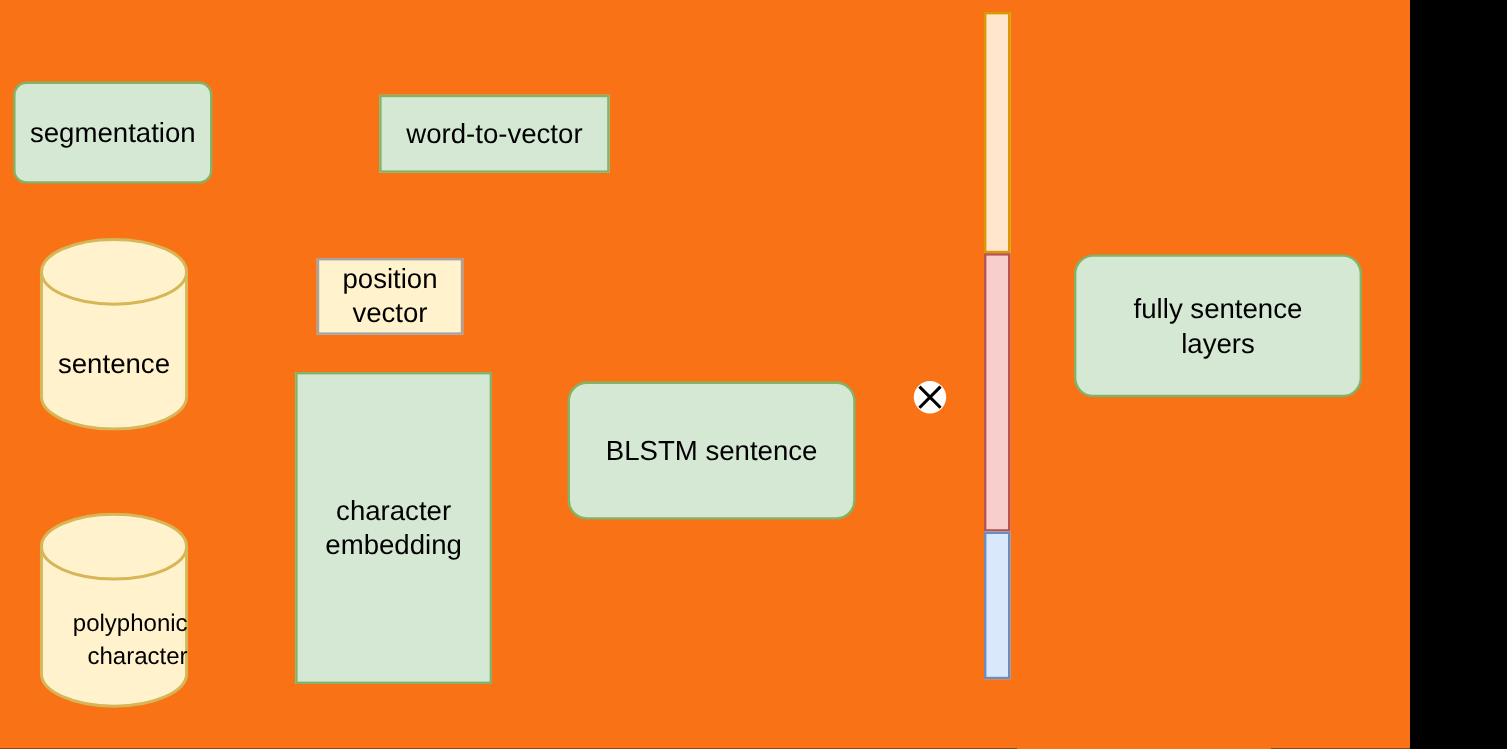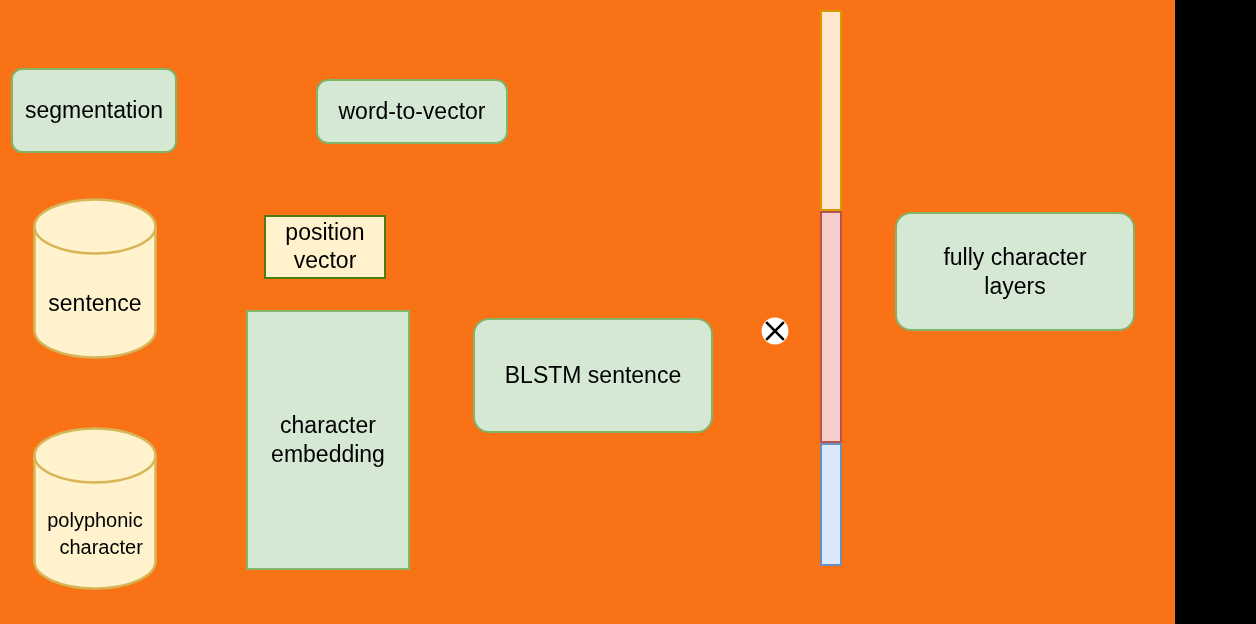--- a/index.html
+++ b/index.html
@@ -6,35 +6,35 @@
   .stage{
     position:relative;width:1175px;height:624px;background:#f97316;
     overflow:hidden;font-family:"Liberation Sans",sans-serif;color:#000;
   }
   .node{
     position:absolute;display:flex;align-items:center;justify-content:center;
     text-align:center;box-sizing:border-box;font-size:23px;line-height:1.25;
     white-space:pre-line;
   }
   .green{background:#d5e8d4;border:2px solid #82b366;}
-  .yellow{background:#fff2cc;border:2px solid #4d7c0f;}
+  .yellow{background:#fff2cc;border:2px solid #a3a3a3;}
   .rounded{border-radius:16px;}
   .rounded-sm{border-radius:11px;}
 
   .n-segmentation{left:11px;top:68px;width:166px;height:85px;}
-  .n-word2vec{left:316px;top:79px;width:192px;height:65px;border-radius:12px;}
+  .n-word2vec{left:316px;top:79px;width:192px;height:65px;}
   .n-posvec{left:264px;top:215px;width:122px;height:64px;line-height:1.2;}
   .n-charembed{left:246px;top:310px;width:164px;height:260px;}
   .n-blstm{left:473px;top:318px;width:240px;height:115px;}
   .n-fc{left:895px;top:212px;width:240px;height:119px;}
 
   .cyl{position:absolute;width:124px;}
   .cyl svg{position:absolute;left:0;top:0;display:block;}
   .cyl-sentence{left:33px;top:198px;height:161px;}
-  .cyl-poly{left:33px;top:427px;height:163px;}
+  .cyl-poly{left:33px;top:427px;height:163px;padding-left:27px;}
   .cyl-label{
     position:absolute;left:0;right:0;top:56px;bottom:6px;
     display:flex;align-items:center;justify-content:center;text-align:right;
     font-size:23px;white-space:pre-line;line-height:1.3;
   }
   .cyl-poly .cyl-label{font-size:20px;line-height:1.35;}
 
   .vseg{position:absolute;left:820px;width:22px;box-sizing:border-box;}
   .vseg-orange{top:10px;height:201px;background:#ffe6cc;border:2px solid #d79b00;}
   .vseg-pink{top:211px;height:232px;background:#f8cecc;border:2px solid #b85450;}
@@ -95,19 +95,19 @@
     <circle cx="14" cy="14" r="13.5" fill="#ffffff"></circle>
     <line x1="5.2" y1="5.2" x2="22.8" y2="22.8" stroke="#000000" stroke-width="2.6"></line>
     <line x1="22.8" y1="5.2" x2="5.2" y2="22.8" stroke="#000000" stroke-width="2.6"></line>
   </svg>
 
   <div class="vseg vseg-orange"></div>
   <div class="vseg vseg-pink"></div>
   <div class="vseg vseg-blue"></div>
 
   <div class="node green rounded n-fc">
-    <span>fully character
+    <span>fully sentence
 layers</span>
   </div>
 
   <div class="outbar"></div>
 
 </div>
 
 </body></html>

